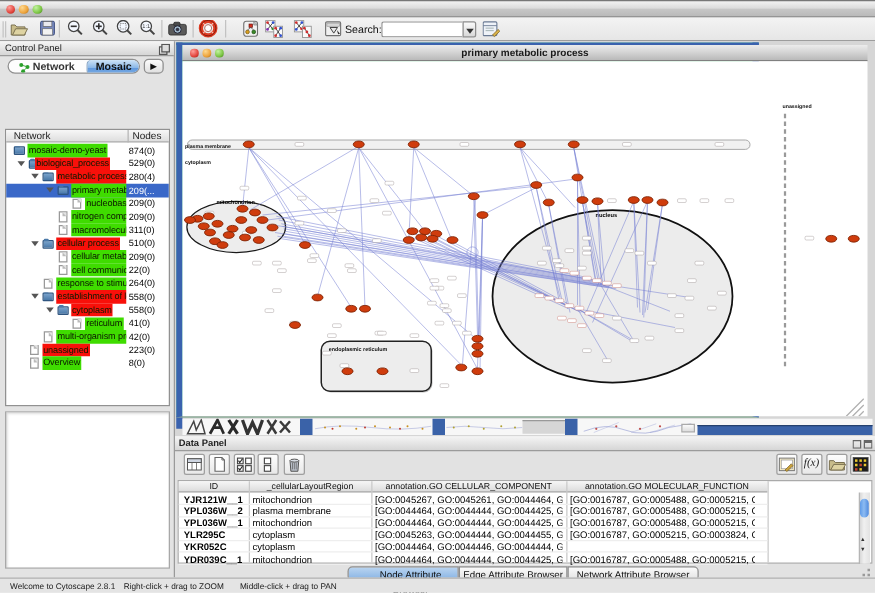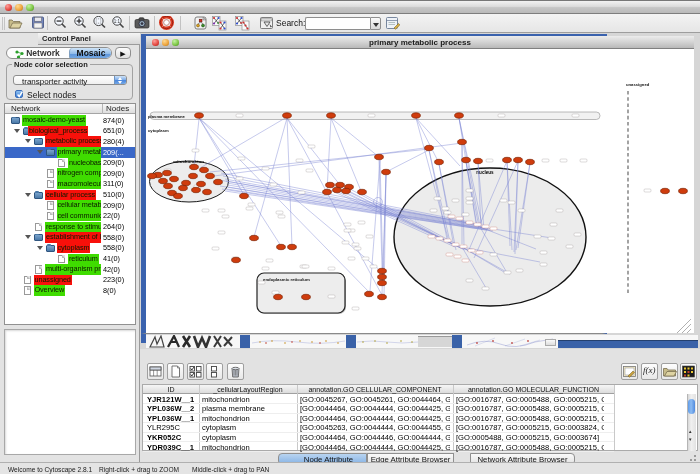--- a/index.html
+++ b/index.html
@@ -17,21 +17,21 @@
 
 
 #toolbar { left:0; top:14px; width:700px; height:19px; background:linear-gradient(#f3f3f3,#e6e6e6);
   border-bottom:1px solid #9d9d9d; }
 .tsep { position:absolute; top:3px; width:1px; height:13px; background:#c4c4c4; }
 
 
 #leftpanel { left:0; top:33px; width:140px; height:429px; background:#e3e3e3; border-right:1px solid #9a9a9a; }
 #cp-header { position:absolute; left:0; top:0; width:139px; height:12px;
   background:linear-gradient(#f5f5f5,#d6d6d6); border-bottom:1px solid #9b9b9b;
-  font-size:7.5px; font-weight:bold; color:#222; line-height:12px; padding-left:4px;margin-left:38px; }
+  font-size:7.5px; font-weight:normal; color:#222; line-height:12px; padding-left:4px; }
 #tabs { position:absolute; left:6px; top:14px; width:106px; height:12px;
   background:#fdfdfd; border:1px solid #8f8f8f; border-radius:6px; overflow:hidden; }
 #tab-arrow2 { position:absolute; left:115px; top:14px; width:16px; height:12px; border:1px solid #8f8f8f;
   border-radius:4px; background:linear-gradient(#fcfcfc,#e0e0e0); font-size:7px; text-align:center; line-height:11px; color:#111;}
 #tab-network { position:absolute; left:0; top:0; width:62px; height:12px; font-size:8.5px; font-weight:bold;
   color:#333; text-align:center; line-height:11px; }
 #tab-mosaic { position:absolute; left:62px; top:0; width:44px; height:12px; border-radius:4px; font-size:8.5px; font-weight:bold;
   color:#111; text-align:center; line-height:11px;
   background:linear-gradient(#cfe4f7,#8db9e8 50%,#5f97dd 52%,#7fb0e4); border-left:1px solid #7f9fc0; border-right:1px solid #7f9fc0;}
 #groupbox { position:absolute; left:6px; top:31px; width:127px; height:36px;
@@ -248,53 +248,37 @@
           <circle cx="2" cy="2" r="1.6" fill="#2ca02c"></circle>
             <circle cx="7" cy="3.5" r="1.6" fill="#2ca02c"></circle>
           <circle cx="3.5" cy="7" r="1.6" fill="#2ca02c"></circle>
           <path d="M2 2 L7 3.5 L3.5 7" stroke="#2ca02c" stroke-width="0.7" fill="none"></path>
         </svg>
         <span style="margin-left:10px">Network</span>
       </div>
       <div id="tab-mosaic">Mosaic</div>
     </div>
     <div id="tab-arrow2">▶</div>
-    <div id="groupbox">
-      <div class="glabel">Node color selection</div>
-      <div id="combo">
-        <div class="ctext">transporter activity</div>
-        <div class="cbtn">
-          <div style="position:absolute;left:3px;top:0.5px;width:0;height:0;border-left:2.5px solid transparent;border-right:2.5px solid transparent;border-bottom:3px solid #fff;"></div>
-          <div style="position:absolute;left:3px;top:4.5px;width:0;height:0;border-left:2.5px solid transparent;border-right:2.5px solid transparent;border-top:3px solid #fff;"></div>
-        </div>
-      </div>
-      <div id="checkbox">
-        <svg style="position:absolute;left:0px;top:-1px" width="8" height="9" viewBox="0 0 10 11">
-          <path d="M2 5.5 L4 8 L8 2" stroke="#fff" stroke-width="1.8" fill="none"></path>
-        </svg>
-      </div>
-      <div id="checklabel">Select nodes</div>
-    </div>
     <div id="treebox">
       <div id="treehead">
           <span class="h1">Network</span>
           <span class="hsep"></span>
           <span class="h2">Nodes</span>
         </div>
       <div id="treerows">
 <div class="trow" style="top:11.0px">
             <div class="fold" style="left:6.0px"></div>
             <div class="tlabel bgG" style="left:17.0px;max-width:79px">mosaic-demo-yeast</div>
             <div class="tval" style="color:#000">874(0)</div>
           </div>
 <div class="trow" style="top:21.6px">
             <div class="tri" style="left:8.5px"></div>
             <div class="fold" style="left:17.5px"></div>
             <div class="tlabel bgR" style="left:23px;max-width:68px">biological_process</div>
-            <div class="tval" style="color:#000">651(0)</div>
+            <div class="tval" style="color:#000">529(0)</div>
           </div>
 <div class="trow" style="top:32.3px">
             <div class="tri" style="left:20.0px"></div>
             <div class="fold" style="left:29.0px"></div>
             <div class="tlabel bgR" style="left:40.0px;max-width:56px">metabolic process</div>
             <div class="tval" style="color:#000">280(4)</div>
           </div>
 <div class="trow" style="top:43.0px;background:#3a68c8">
             <div class="tri" style="left:31.5px"></div>
             <div class="fold" style="left:40.5px"></div>
@@ -606,20 +590,26 @@
               <ellipse cx="90.0" cy="211.0" rx="4.4" ry="2.7"></ellipse>
             </g>
 <path d="M531 284 L545 270 M536 284 L545 275 M541 284 L545 280" stroke="#b0b0b0" stroke-width="1"></path>
 
 </svg>
       </div>
     </div>
   </div>
 
   <div class="abs" id="datapanel">
+    <div id="dp-header">Data Panel
+   <svg style="position:absolute;right:2px;top:2px" width="16" height="8" viewBox="0 0 16 8">
+     <rect x="0.5" y="1.5" width="6" height="6" fill="none" stroke="#666" stroke-width="1"></rect>
+     <rect x="9.5" y="1.5" width="6" height="6" fill="none" stroke="#666" stroke-width="1"></rect>
+     <line x1="9.5" y1="2.5" x2="15.5" y2="2.5" stroke="#666" stroke-width="1.6"></line>
+   </svg></div>
     <div id="dp-toolbar">
 <div class="dbtn" style="left:7px">
           <svg width="15" height="15" viewBox="0 0 15 15" style="position:absolute;left:0;top:0">
             <rect x="2" y="3" width="11" height="9" fill="#fff" stroke="#555" stroke-width="0.8"></rect>
             <line x1="2" y1="6" x2="13" y2="6" stroke="#555" stroke-width="0.8"></line>
             <line x1="5.6" y1="3" x2="5.6" y2="12" stroke="#555" stroke-width="0.6"></line>
             <line x1="9.2" y1="3" x2="9.2" y2="12" stroke="#555" stroke-width="0.6"></line>
             <rect x="2" y="3" width="11" height="3" fill="#cfd6e2" stroke="#555" stroke-width="0.8"></rect>
           </svg>
         </div>
@@ -710,30 +700,29 @@
             <div class="dcell" style="left:157px;width:150px">[GO:0044464, GO:0044444, GO:0044425, G...</div>
             <div class="dcell" style="left:313px;width:148px">[GO:0016787, GO:0005488, GO:0005215, G...</div>
           </div>
 <div class="drow" style="top:28.7px">
             <div class="dcell" style="left:4px;width:50px;font-weight:bold">YPL036W__1</div>
             <div class="dcell" style="left:59px;width:92px">mitochondrion</div>
             <div class="dcell" style="left:157px;width:150px">[GO:0044464, GO:0044444, GO:0044425, G...</div>
             <div class="dcell" style="left:313px;width:148px">[GO:0016787, GO:0005488, GO:0005215, G...</div>
           </div>
 <div class="drow" style="top:38.3px">
-            <div class="dcell" style="left:4px;width:50px;font-weight:normal">YLR295C</div>
+            <div class="dcell" style="left:4px;width:50px;font-weight:bold">YLR295C</div>
             <div class="dcell" style="left:59px;width:92px">cytoplasm</div>
             <div class="dcell" style="left:157px;width:150px">[GO:0045263, GO:0044444, GO:0044455, G...</div>
             <div class="dcell" style="left:313px;width:148px">[GO:0016787, GO:0005215, GO:0003824, G...</div>
           </div>
 <div class="drow" style="top:47.9px">
             <div class="dcell" style="left:4px;width:50px;font-weight:bold">YKR052C</div>
             <div class="dcell" style="left:59px;width:92px">cytoplasm</div>
             <div class="dcell" style="left:157px;width:150px">[GO:0044464, GO:0044446, GO:0044444, G...</div>
-            <div class="dcell" style="left:313px;width:148px">[GO:0005488, GO:0005215, GO:0003674]</div>
           </div>
 <div class="drow" style="top:57.5px">
             <div class="dcell" style="left:4px;width:50px;font-weight:bold">YDR039C__1</div>
             <div class="dcell" style="left:59px;width:92px">mitochondrion</div>
             <div class="dcell" style="left:157px;width:150px">[GO:0044464, GO:0044444, GO:0044425, G...</div>
             <div class="dcell" style="left:313px;width:148px">[GO:0016787, GO:0005488, GO:0005215, G...</div>
           </div>
 </div>
     <div style="position:absolute;left:544px;top:9px;width:9px;height:57px;background:linear-gradient(90deg,#d8d8d8,#f0f0f0 40%,#e2e2e2);border-left:1px solid #b5b5b5"></div>
       <div style="position:absolute;left:545px;top:14px;width:7px;height:15px;border-radius:3.5px;background:linear-gradient(90deg,#5f9be8,#8cbbf2 45%,#4f8ade)"></div>
@@ -743,21 +732,21 @@
     <svg style="position:absolute;right:2px;top:104px" width="10" height="10" viewBox="0 0 10 10">
    <g fill="#9a9a9a">
           <rect x="6" y="6" width="2" height="2"></rect>
           <rect x="2" y="6" width="2" height="2"></rect>
           <rect x="6" y="2" width="2" height="2"></rect>
         </g>
  </svg>
  <div id="dp-tabs">
 <div class="dtab" style="left:0px;width:89px;background:linear-gradient(#b9d4f0,#85b2e4);;border-radius:4px 0 0 4px;padding-left:12px;">Node Attribute Browser</div>
 <div class="dtab" style="left:89px;width:87px;">Edge Attribute Browser</div>
-<div class="dtab" style="left:176px;width:105px;border-radius:0 4px 4px 0;margin-left:16px;">Network Attribute Browser</div>
+<div class="dtab" style="left:176px;width:105px;border-radius:0 4px 4px 0;">Network Attribute Browser</div>
 </div>
   </div>
 
   <div class="abs" id="statusbar">
     <div style="left:8px">Welcome to Cytoscape 2.8.1</div>
     <div style="left:99px">Right-click + drag to ZOOM</div>
     <div style="left:192px">Middle-click + drag to PAN</div>
   </div>
 
 </div>

